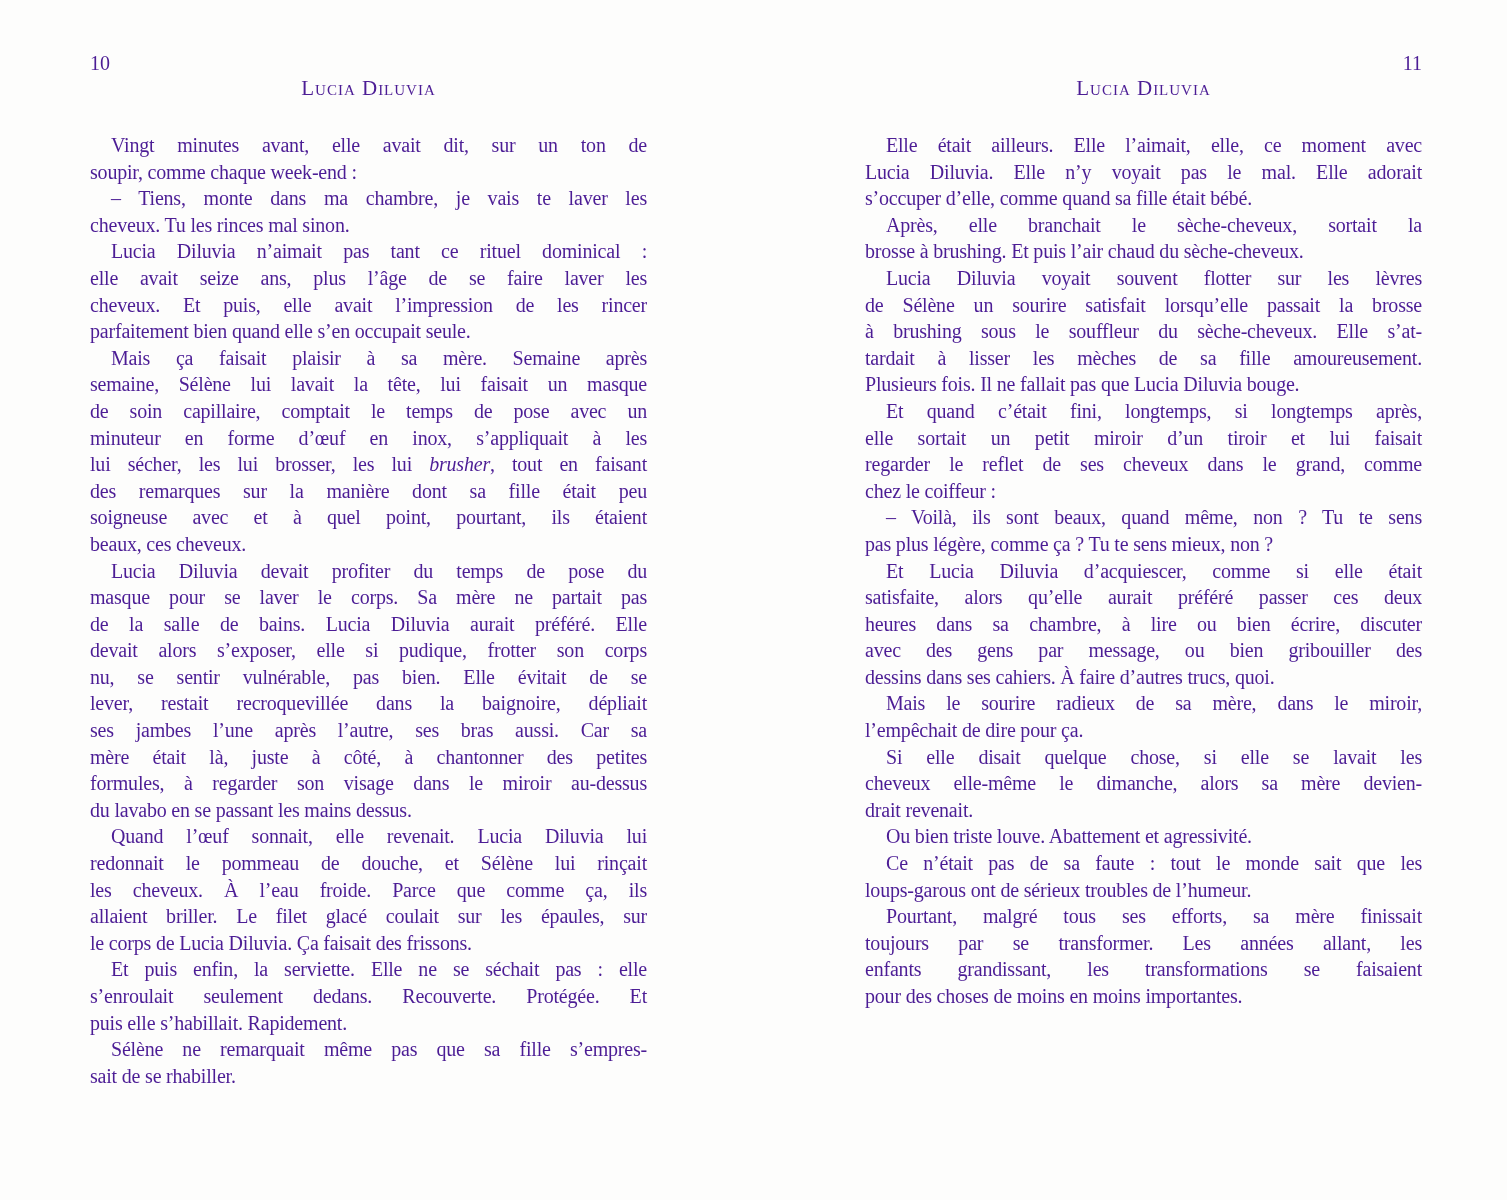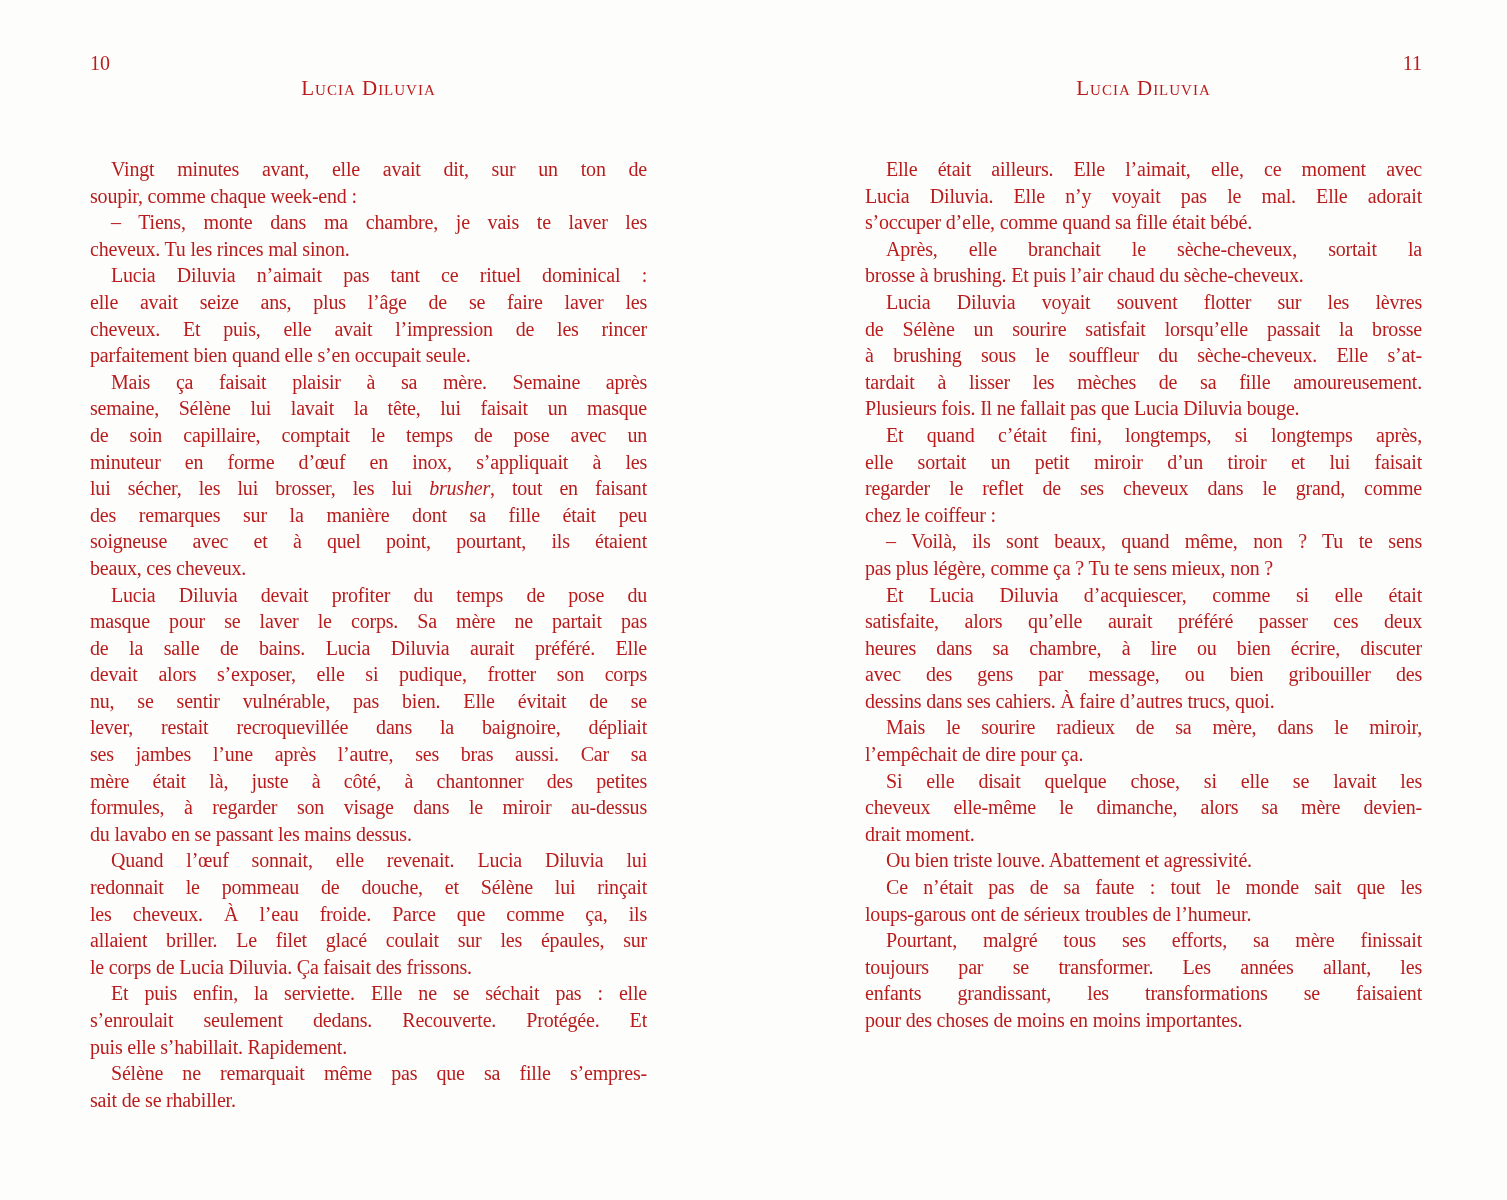--- a/index.html
+++ b/index.html
@@ -2,21 +2,21 @@
 <html><head>
 <meta charset="utf-8">
 <style>
   html, body { margin: 0; padding: 0; }
   .canvas {
     position: relative;
     width: 1507px;
     height: 1200px;
     background: #fdfdfc;
     font-family: "Liberation Serif", "DejaVu Serif", serif;
-    color: #b91c1c;
+    color: #4c1d95;
     overflow: hidden;
   }
   .page {
     position: absolute;
     top: 0;
     width: 557px;
     height: 1200px;
   }
   .page-left  { left: 90px; }
   .page-right { left: 865px; }
@@ -40,21 +40,20 @@
     line-height: 24px;
   }
   .pagenum-left  { left: 0; }
   .pagenum-right { right: 0; }
 
   .page-body {
     position: absolute;
     top: 132px;
     left: 0;
     width: 557px;
-    margin-top: 24px;
   }
   .para { margin: 0; padding: 0; }
   .line {
     height: 26.6px;
     line-height: 26.6px;
     font-size: 20px;
     letter-spacing: -0.2px;
     text-align: justify;
     text-align-last: justify;
     white-space: normal;
@@ -163,21 +162,21 @@
           <div class="line">avec des gens par message, ou bien gribouiller des</div>
           <div class="line plast">dessins dans ses cahiers. À faire d’autres trucs, quoi.</div>
         </div>
         <div class="para">
           <div class="line first">Mais le sourire radieux de sa mère, dans le miroir,</div>
           <div class="line plast">l’empêchait de dire pour ça.</div>
         </div>
         <div class="para">
           <div class="line first">Si elle disait quelque chose, si elle se lavait les</div>
           <div class="line">cheveux elle-même le dimanche, alors sa mère devien-</div>
-          <div class="line plast">drait moment.</div>
+          <div class="line plast">drait revenait.</div>
         </div>
         <div class="para">
           <div class="line first plast">Ou bien triste louve. Abattement et agressivité.</div>
         </div>
         <div class="para">
           <div class="line first">Ce n’était pas de sa faute : tout le monde sait que les</div>
           <div class="line plast">loups-garous ont de sérieux troubles de l’humeur.</div>
         </div>
         <div class="para">
           <div class="line first">Pourtant, malgré tous ses efforts, sa mère finissait</div>

